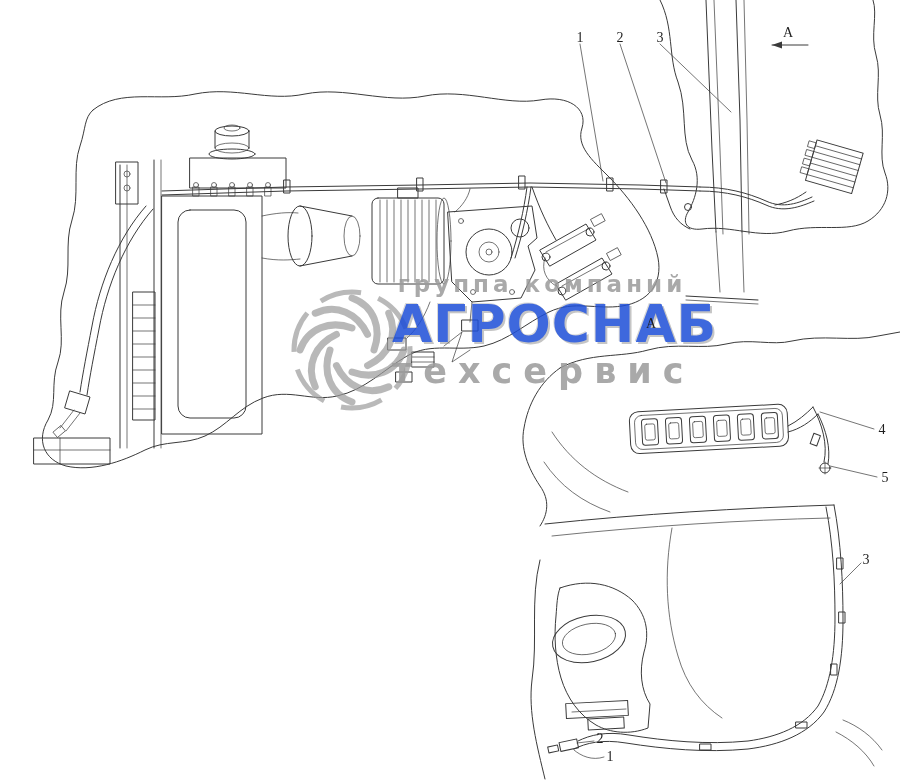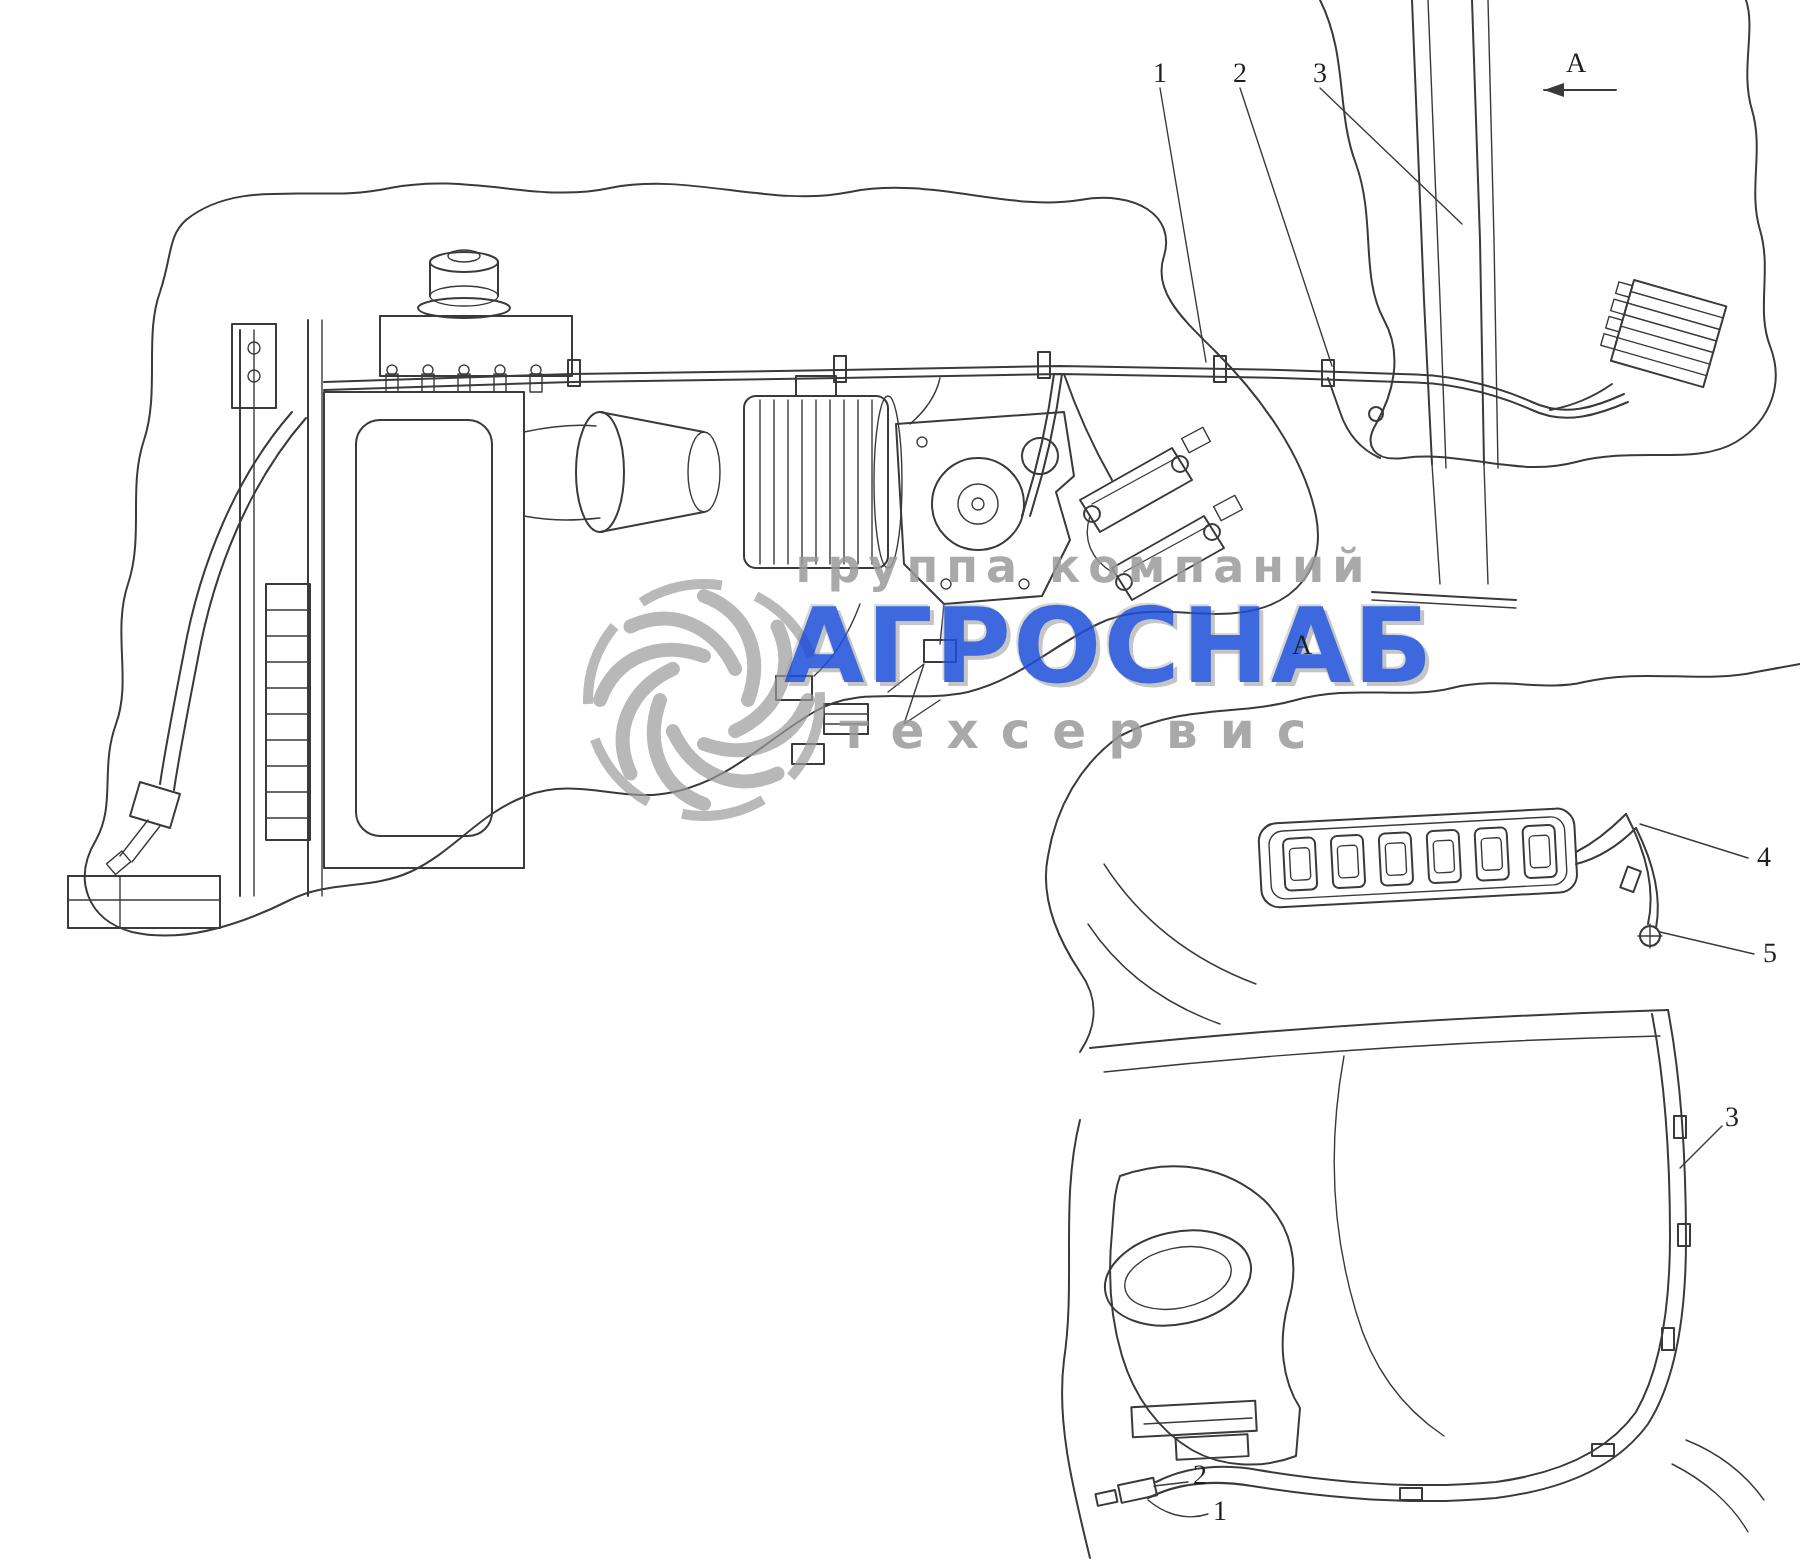--- a/index.html
+++ b/index.html
@@ -16,21 +16,21 @@
     font-size:14px; color:#1e1e1e; font-family:"Liberation Serif", serif;
   }
   #wm-text {
     position:absolute; left:392px; top:271px; width:300px; text-align:center;
     color:var(--wm,#9b9b9b); opacity:.85; font-family:"DejaVu Sans", sans-serif;
     pointer-events:none;
   }
   .wm-l1 { font-size:23px; font-weight:bold; letter-spacing:4px; white-space:nowrap; }
   .wm-l2 { font-size:52px; font-weight:bold; letter-spacing:1px; line-height:1.04; white-space:nowrap;
            color:#1d4ed8; text-shadow:2px 2px 0 rgba(140,140,140,.6), -1px -1px 0 rgba(150,150,150,.45); }
-  .wm-l3 { font-size:25px; font-weight:bold; letter-spacing:11px; white-space:nowrap; }
+  .wm-l3 { font-size:35px; font-weight:bold; letter-spacing:11px; white-space:nowrap; }
 </style>
 </head>
 <body style="background: rgb(255, 255, 255);">
 
 <div id="stage">
 
   <svg class="drawing" width="900" height="780" viewBox="0 0 900 780">
 
     <g>
       <path class="ln" d="M93,110 C120,88 160,102 195,94 C235,86 268,102 305,94 C345,86 385,104 425,96

